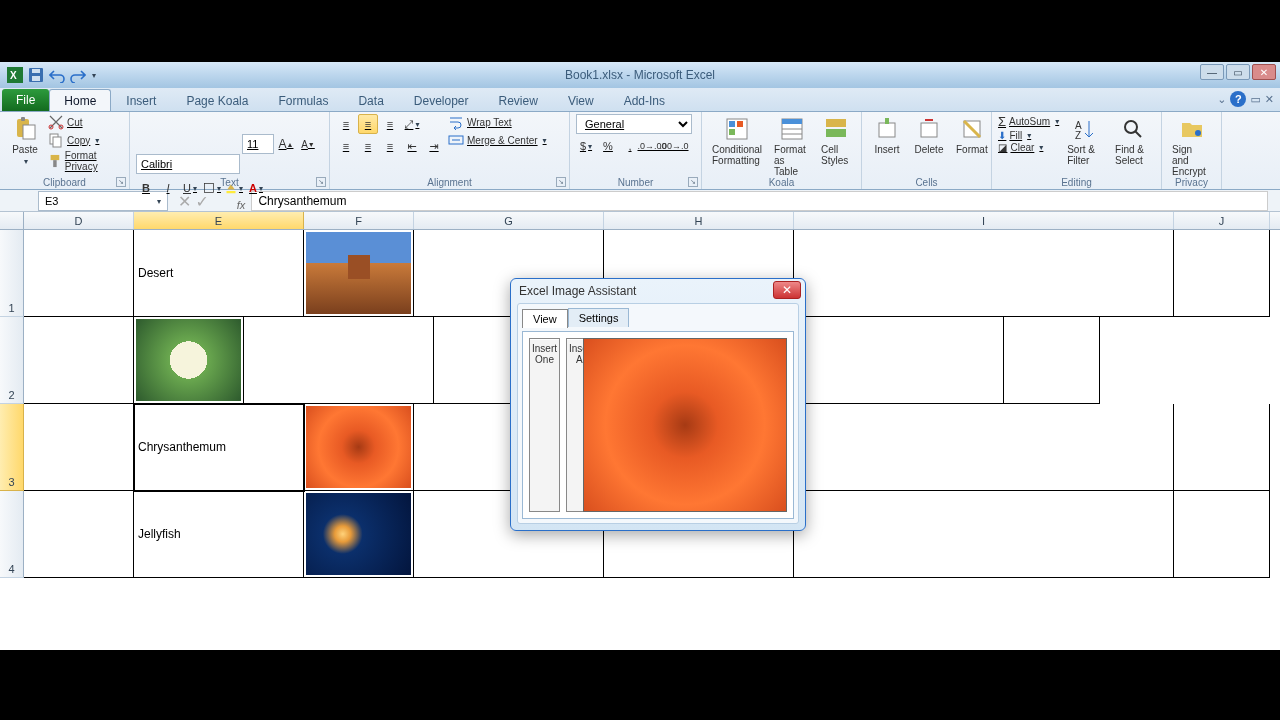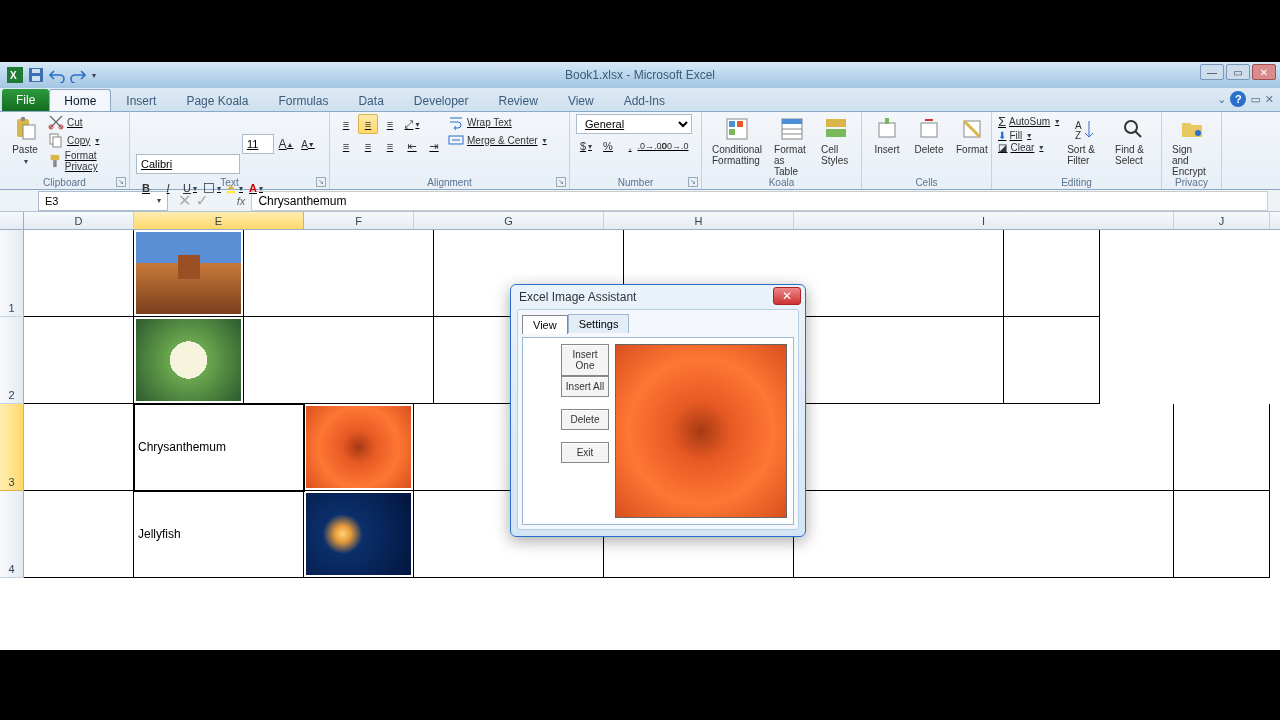--- a/index.html
+++ b/index.html
@@ -31,21 +31,21 @@
 .big-btn { display: flex; flex-direction: column; align-items: center; justify-content: center; padding: 2px 4px; font-size: 10px; color: #333; gap: 2px; border-radius: 3px; }
 .big-ico { width: 30px; height: 26px; display: flex; align-items: center; justify-content: center; }
 .small-row { display: flex; gap: 2px; align-items: center; }
 .small-btn { width: 20px; height: 20px; border: 1px solid transparent; display: flex; align-items: center; justify-content: center; font-size: 11px; color: #333; border-radius: 2px; }
 .small-btn.active { background: linear-gradient(#ffe9a6,#ffd86b); border-color: #d8b24a; }
 .font-select { border: 1px solid #abc; height: 20px; font-size: 11px; padding: 0 4px; background: #fff; }
 .mini-label { font-size: 10px; color: #333; display: flex; align-items: center; gap: 3px; }
 .dialog-launcher { position: absolute; bottom: 2px; right: 3px; width: 10px; height: 10px; border: 1px solid #9ab; font-size: 7px; display: flex; align-items: center; justify-content: center; color: #678; }
 
 
-.formula-row { height: 22px; background: #eef3f8; border-bottom: 1px solid #b4c3d2; display: flex; align-items: center; }
+.formula-row { height: 22px; background: #eef3f8; border-bottom: 1px solid #b4c3d2; display: flex; align-items: flex-end; }
 .name-box { width: 130px; height: 20px; border: 1px solid #abc; margin: 0 0 0 38px; background: #fff; font-size: 11px; padding: 0 6px; display: flex; align-items: center; justify-content: space-between; }
 .fx-label { margin: 0 6px 0 28px; font-style: italic; font-size: 11px; color: #666; }
 .formula-input { flex: 1; height: 20px; border: 1px solid #ccc; background: #fff; font-size: 12px; padding: 0 6px; margin-right: 12px; }
 
 
 .grid-area { position: relative; height: calc(100% - 150px); background: #fff; overflow: hidden; }
 .col-headers { height: 18px; display: flex; background: linear-gradient(#f7f9fb,#e4ebf2); border-bottom: 1px solid #9cb0c4; }
 .row-header-spacer { width: 24px; border-right: 1px solid #9cb0c4; background: linear-gradient(#f7f9fb,#e4ebf2); }
 .col-h { border-right: 1px solid #c4d3e2; text-align: center; font-size: 11px; color: #345; display: flex; align-items: center; justify-content: center; }
 .col-h.active { background: linear-gradient(#ffedb0,#ffd86b); border-color: #d8b24a; }
@@ -61,29 +61,29 @@
 .thumb-desert { background: linear-gradient(to bottom, #5a8fd6 0%, #5a8fd6 38%, #c97a3a 38%, #7a3f1d 100%); position: relative; }
 .thumb-desert::after { content:""; position:absolute; left:50%; top:28%; width:22px; height:24px; background:#9a4f25; transform: translateX(-50%); }
 .thumb-hydrangea { background: radial-gradient(circle at 50% 50%, #f6f4dc 0%, #f6f4dc 28%, #6aa84f 28%, #2d5a2d 100%); }
 .thumb-chrys { background: radial-gradient(circle at 50% 50%, #a63a14 0%, #e85a24 25%, #ff7733 60%, #d94f1e 100%); }
 .thumb-jelly { background: radial-gradient(circle at 35% 50%, #ffd27a 0%, #e89b3a 10%, #0b2f6b 25%, #03153d 100%); }
 .thumb-koala { background: radial-gradient(circle at 50% 55%, #c8c3bb 0%, #a39d93 40%, #6b6358 80%); position: relative; }
 .thumb-koala::before, .thumb-koala::after { content:""; position:absolute; width:22px; height:22px; border-radius:50%; background:#8a8378; top:8%; }
 .thumb-koala::before { left:18%; } .thumb-koala::after { right:18%; }
 
 
-.dialog { position: absolute; left: 510px; top: 284px; width: 296px; background: linear-gradient(#eaf3fb,#d3e5f4); border: 1px solid #2a6fc9; border-radius: 6px; box-shadow: 0 4px 16px rgba(0,0,0,.35); }
+.dialog { position: absolute; left: 510px; top: 278px; width: 296px; background: linear-gradient(#eaf3fb,#d3e5f4); border: 1px solid #2a6fc9; border-radius: 6px; box-shadow: 0 4px 16px rgba(0,0,0,.35); }
 .dialog-title { height: 24px; display: flex; align-items: center; padding: 0 8px; font-size: 12px; color: #333; position: relative; }
 .dialog-close { position: absolute; right: 4px; top: 2px; width: 28px; height: 18px; background: linear-gradient(#e88,#c33); border: 1px solid #a22; border-radius: 3px; color: #fff; font-size: 12px; display: flex; align-items: center; justify-content: center; }
 .dialog-body { margin: 0 6px 6px 6px; background: #f4f8fc; border: 1px solid #b8cfe4; border-radius: 3px; padding: 4px; }
 .dlg-tabs { display: flex; gap: 0; font-size: 11px; margin-bottom: 4px; }
 .dlg-tab { padding: 3px 10px; border: 1px solid #9ab8d4; background: #e3edf6; border-bottom: none; cursor: pointer; }
 .dlg-tab.active { background: #fff; border-color: #888; position: relative; top: 1px; }
 .dlg-content { display: flex; gap: 6px; background: #fff; border: 1px solid #9ab8d4; padding: 6px; }
-.dlg-buttons { display: flex; flex-direction: column; width: 48px; margin-left: 32px; }
+.dlg-buttons { display: flex; flex-direction: row; gap: 6px; width: 48px; }
 .dlg-btn { border: 1px solid #888; background: #f4f4f4; font-size: 10px; padding: 4px 2px; text-align: center; color: #333; cursor: pointer; box-shadow: inset 0 1px #fff; }
 .dlg-preview { flex: 1; height: 174px; border: 1px solid #666; }
 
 
 .c-D { width: 110px; } .c-E { width: 170px; } .c-F { width: 110px; } .c-G { width: 190px; } .c-H { width: 190px; } .c-I { width: 380px; } .c-J { width: 96px; }
 .r-h { height: 87px; }
 
 
 .svg { width: 16px; height: 16px; }
 .svg-lg { width: 26px; height: 24px; }
@@ -436,20 +436,21 @@
       <div class="col-h c-F">F</div>
       <div class="col-h c-G">G</div>
       <div class="col-h c-H">H</div>
       <div class="col-h c-I">I</div>
       <div class="col-h c-J">J</div>
     </div>
     <div class="rows" id="rows-container">
         <div class="row">
           <div class="row-h r-h">1</div>
           <div class="cell c-D r-h"></div>
+          <div class="cell c-E r-h">Desert</div>
           <div class="cell c-F r-h" style="padding: 2px;">
             <div class="thumb thumb-desert"></div>
           </div>
           <div class="cell c-G r-h"></div>
           <div class="cell c-H r-h"></div>
           <div class="cell c-I r-h"></div>
           <div class="cell c-J r-h"></div>
         </div>
         <div class="row">
           <div class="row-h r-h">2</div>

